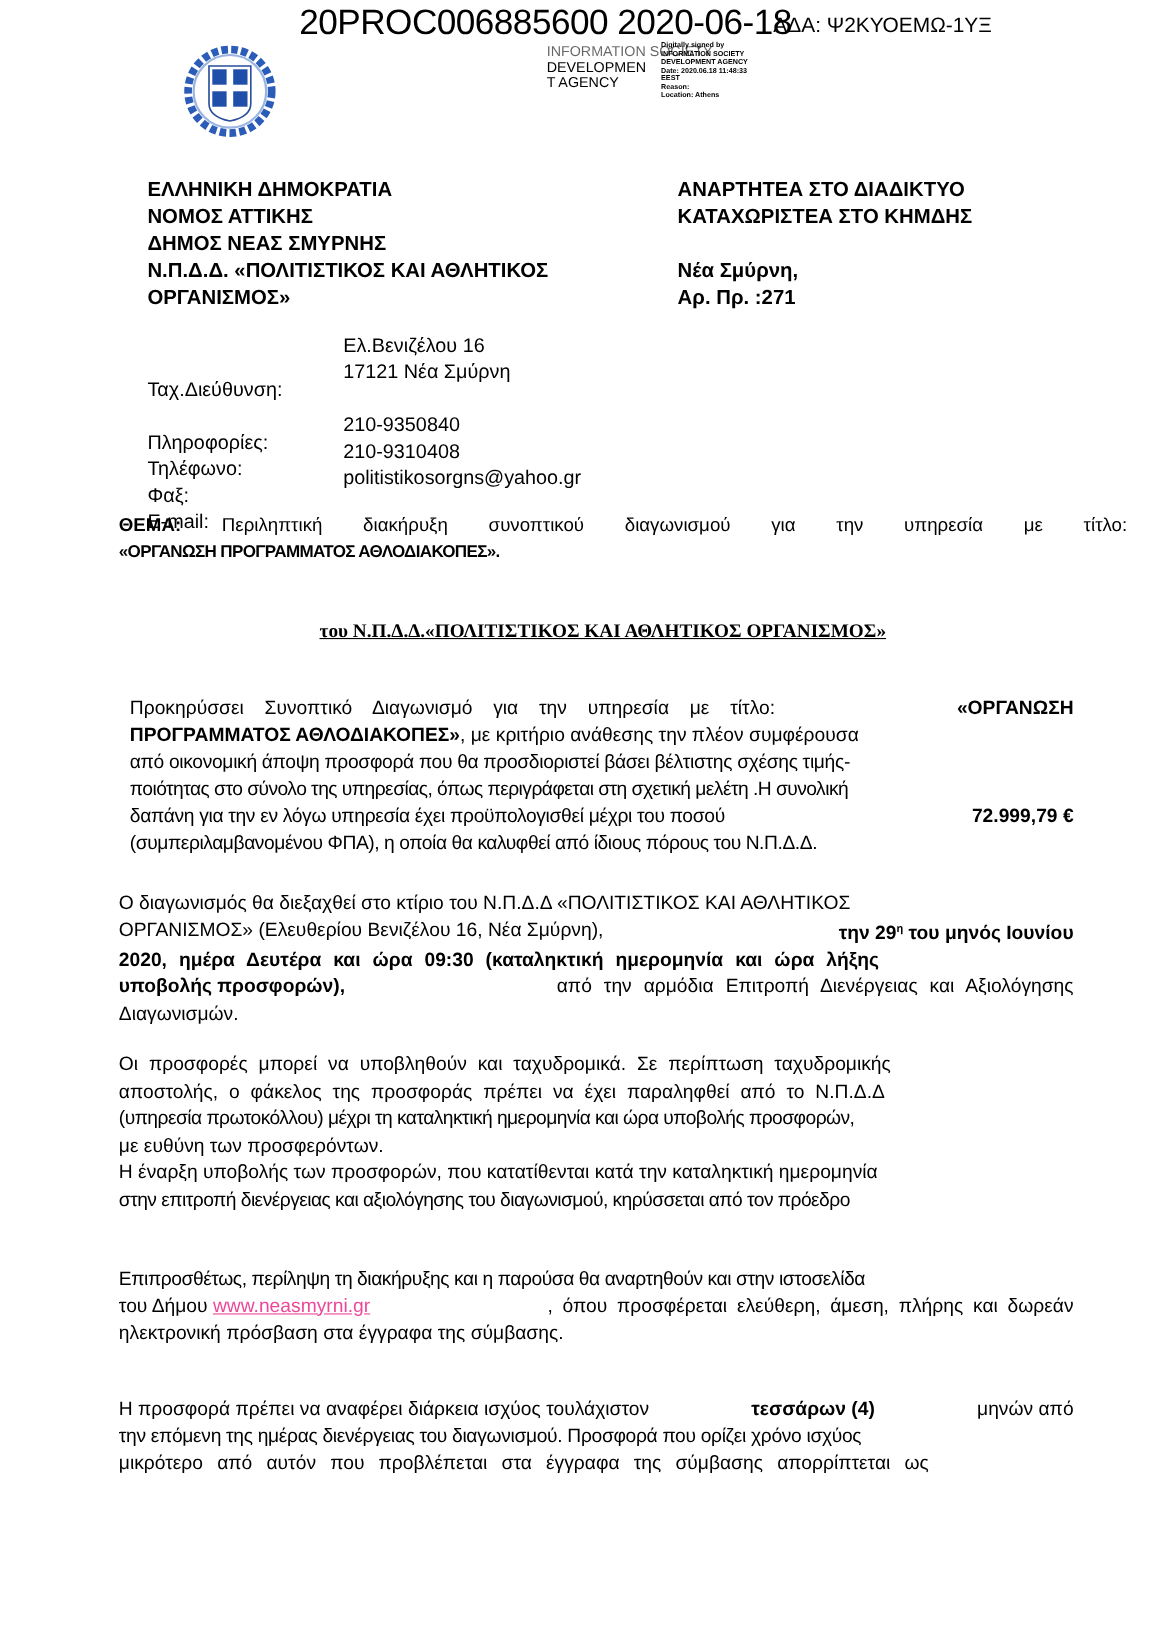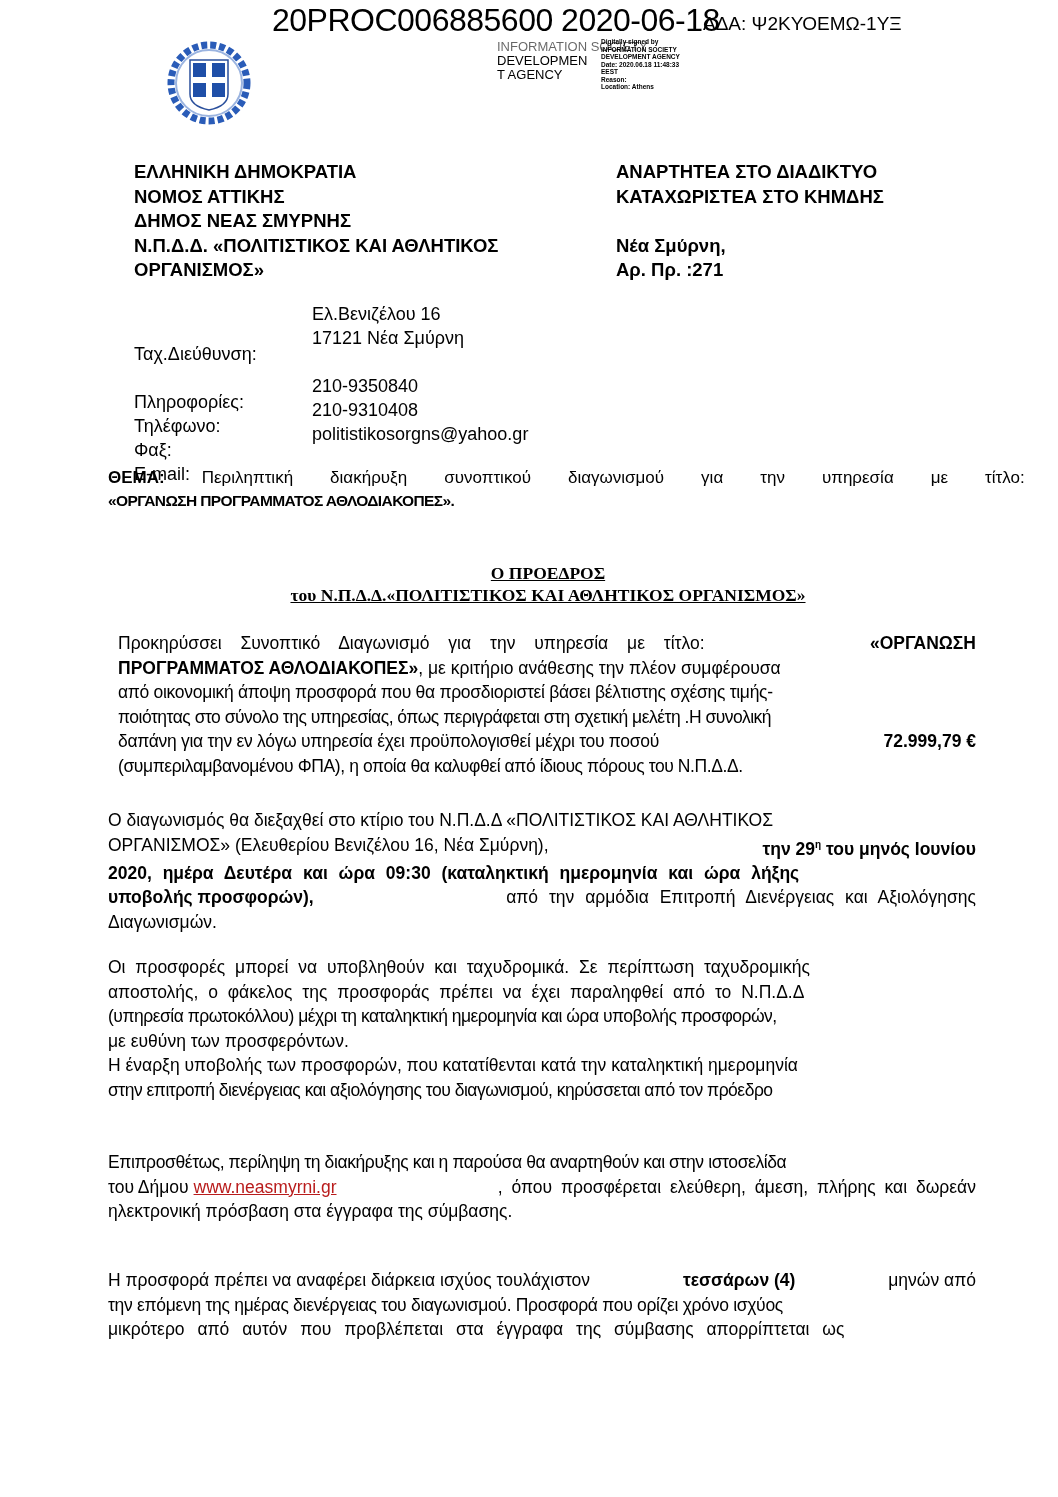--- a/index.html
+++ b/index.html
@@ -20,21 +20,21 @@
   .subject { left:108px; top:466px; width:868px; font-size:17px; line-height:23px; }
   .subject .line1 { display:flex; justify-content:space-between;gap:37px; }
   .pres { left:120px; top:562px; width:856px; text-align:center; font-family:"Liberation Serif", serif;
           font-weight:bold; font-size:17.5px; line-height:22px; }
   .pres span { text-decoration:underline; }
   .para { left:108px; width:868px; font-size:17.5px; line-height:24.5px; text-align:justify; }
   .para.indent { left:118px; width:858px; }
   .para .ln { display:flex; justify-content:space-between; white-space:nowrap; }
   .para .ln.last { justify-content:flex-start; gap:5px; }
   b { font-weight:bold; }
-  a.link { color:#b91c1c; text-decoration:underline; }
+  a.link { color:#ec4899; text-decoration:underline; }
 </style>
 </head>
 <body>
 
 <div class="abs emblem">
   <svg width="86" height="86" viewBox="0 0 86 86">
     <circle cx="43" cy="43" r="38" fill="none" stroke="#2a5cb8" stroke-width="7" stroke-dasharray="6 3"></circle>
     <circle cx="43" cy="43" r="33" fill="none" stroke="#9bb4e0" stroke-width="2"></circle>
     <path d="M24 20 H62 V54 Q62 66 43 70 Q24 66 24 54 Z" fill="#fff" stroke="#2a4f9c" stroke-width="1.5"></path>
     <rect x="27" y="23" width="13" height="14" fill="#1f4fa8"></rect>
@@ -113,21 +113,20 @@
     <span>για</span>
     <span>την</span>
     <span>υπηρεσία</span>
     <span>με</span>
     <span>τίτλο:</span>
   </div>
   <div><b style="font-size:15.5px;letter-spacing:-0.6px">«ΟΡΓΑΝΩΣΗ ΠΡΟΓΡΑΜΜΑΤΟΣ ΑΘΛΟΔΙΑΚΟΠΕΣ».</b></div>
 </div>
 
 <div class="abs pres">
-  <div><span>Ο ΠΡΟΕΔΡΟΣ</span></div>
   <div><span>του Ν.Π.Δ.Δ.«ΠΟΛΙΤΙΣΤΙΚΟΣ ΚΑΙ ΑΘΛΗΤΙΚΟΣ  ΟΡΓΑΝΙΣΜΟΣ»</span></div>
 </div>
 
 <div class="abs para indent" style="top:631px">
   <div class="ln">
       <span style="word-spacing:14px">Προκηρύσσει Συνοπτικό Διαγωνισμό για την υπηρεσία με τίτλο:</span>
       <b>«ΟΡΓΑΝΩΣΗ</b>
     </div>
   <div class="ln">
       <span><b>ΠΡΟΓΡΑΜΜΑΤΟΣ ΑΘΛΟΔΙΑΚΟΠΕΣ»</b><span>, με   κριτήριο ανάθεσης την πλέον συμφέρουσα</span></span>

